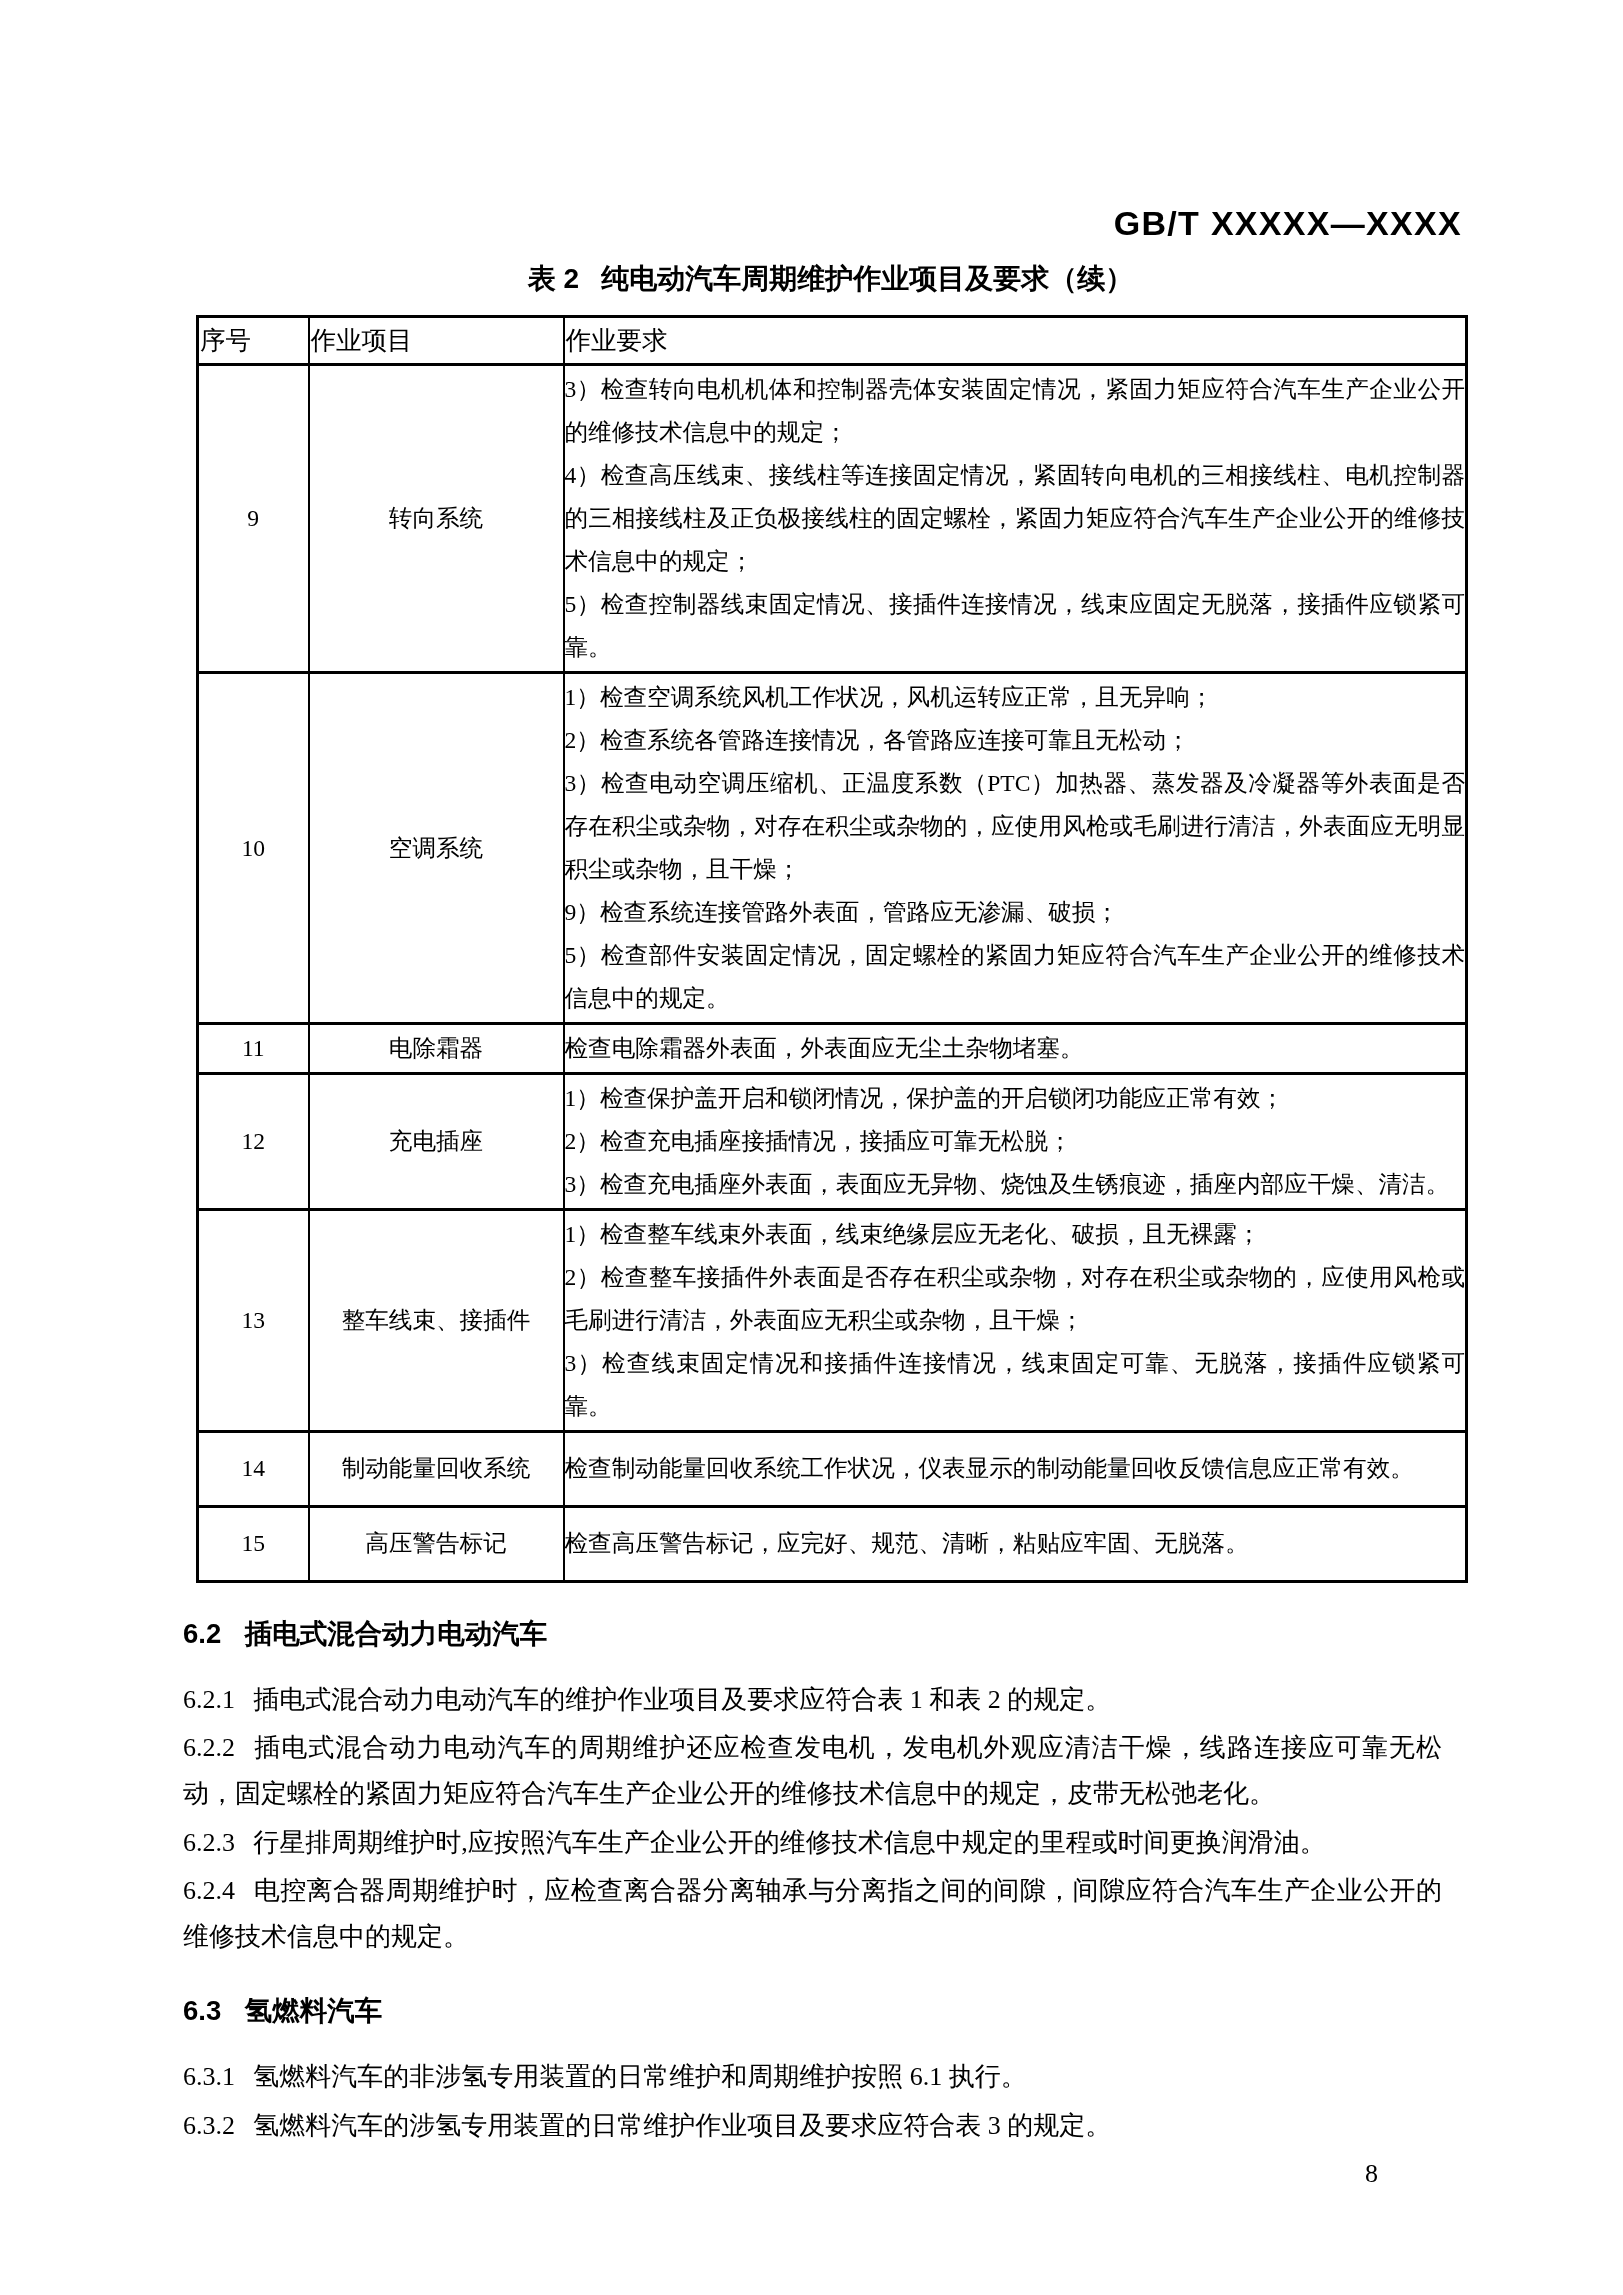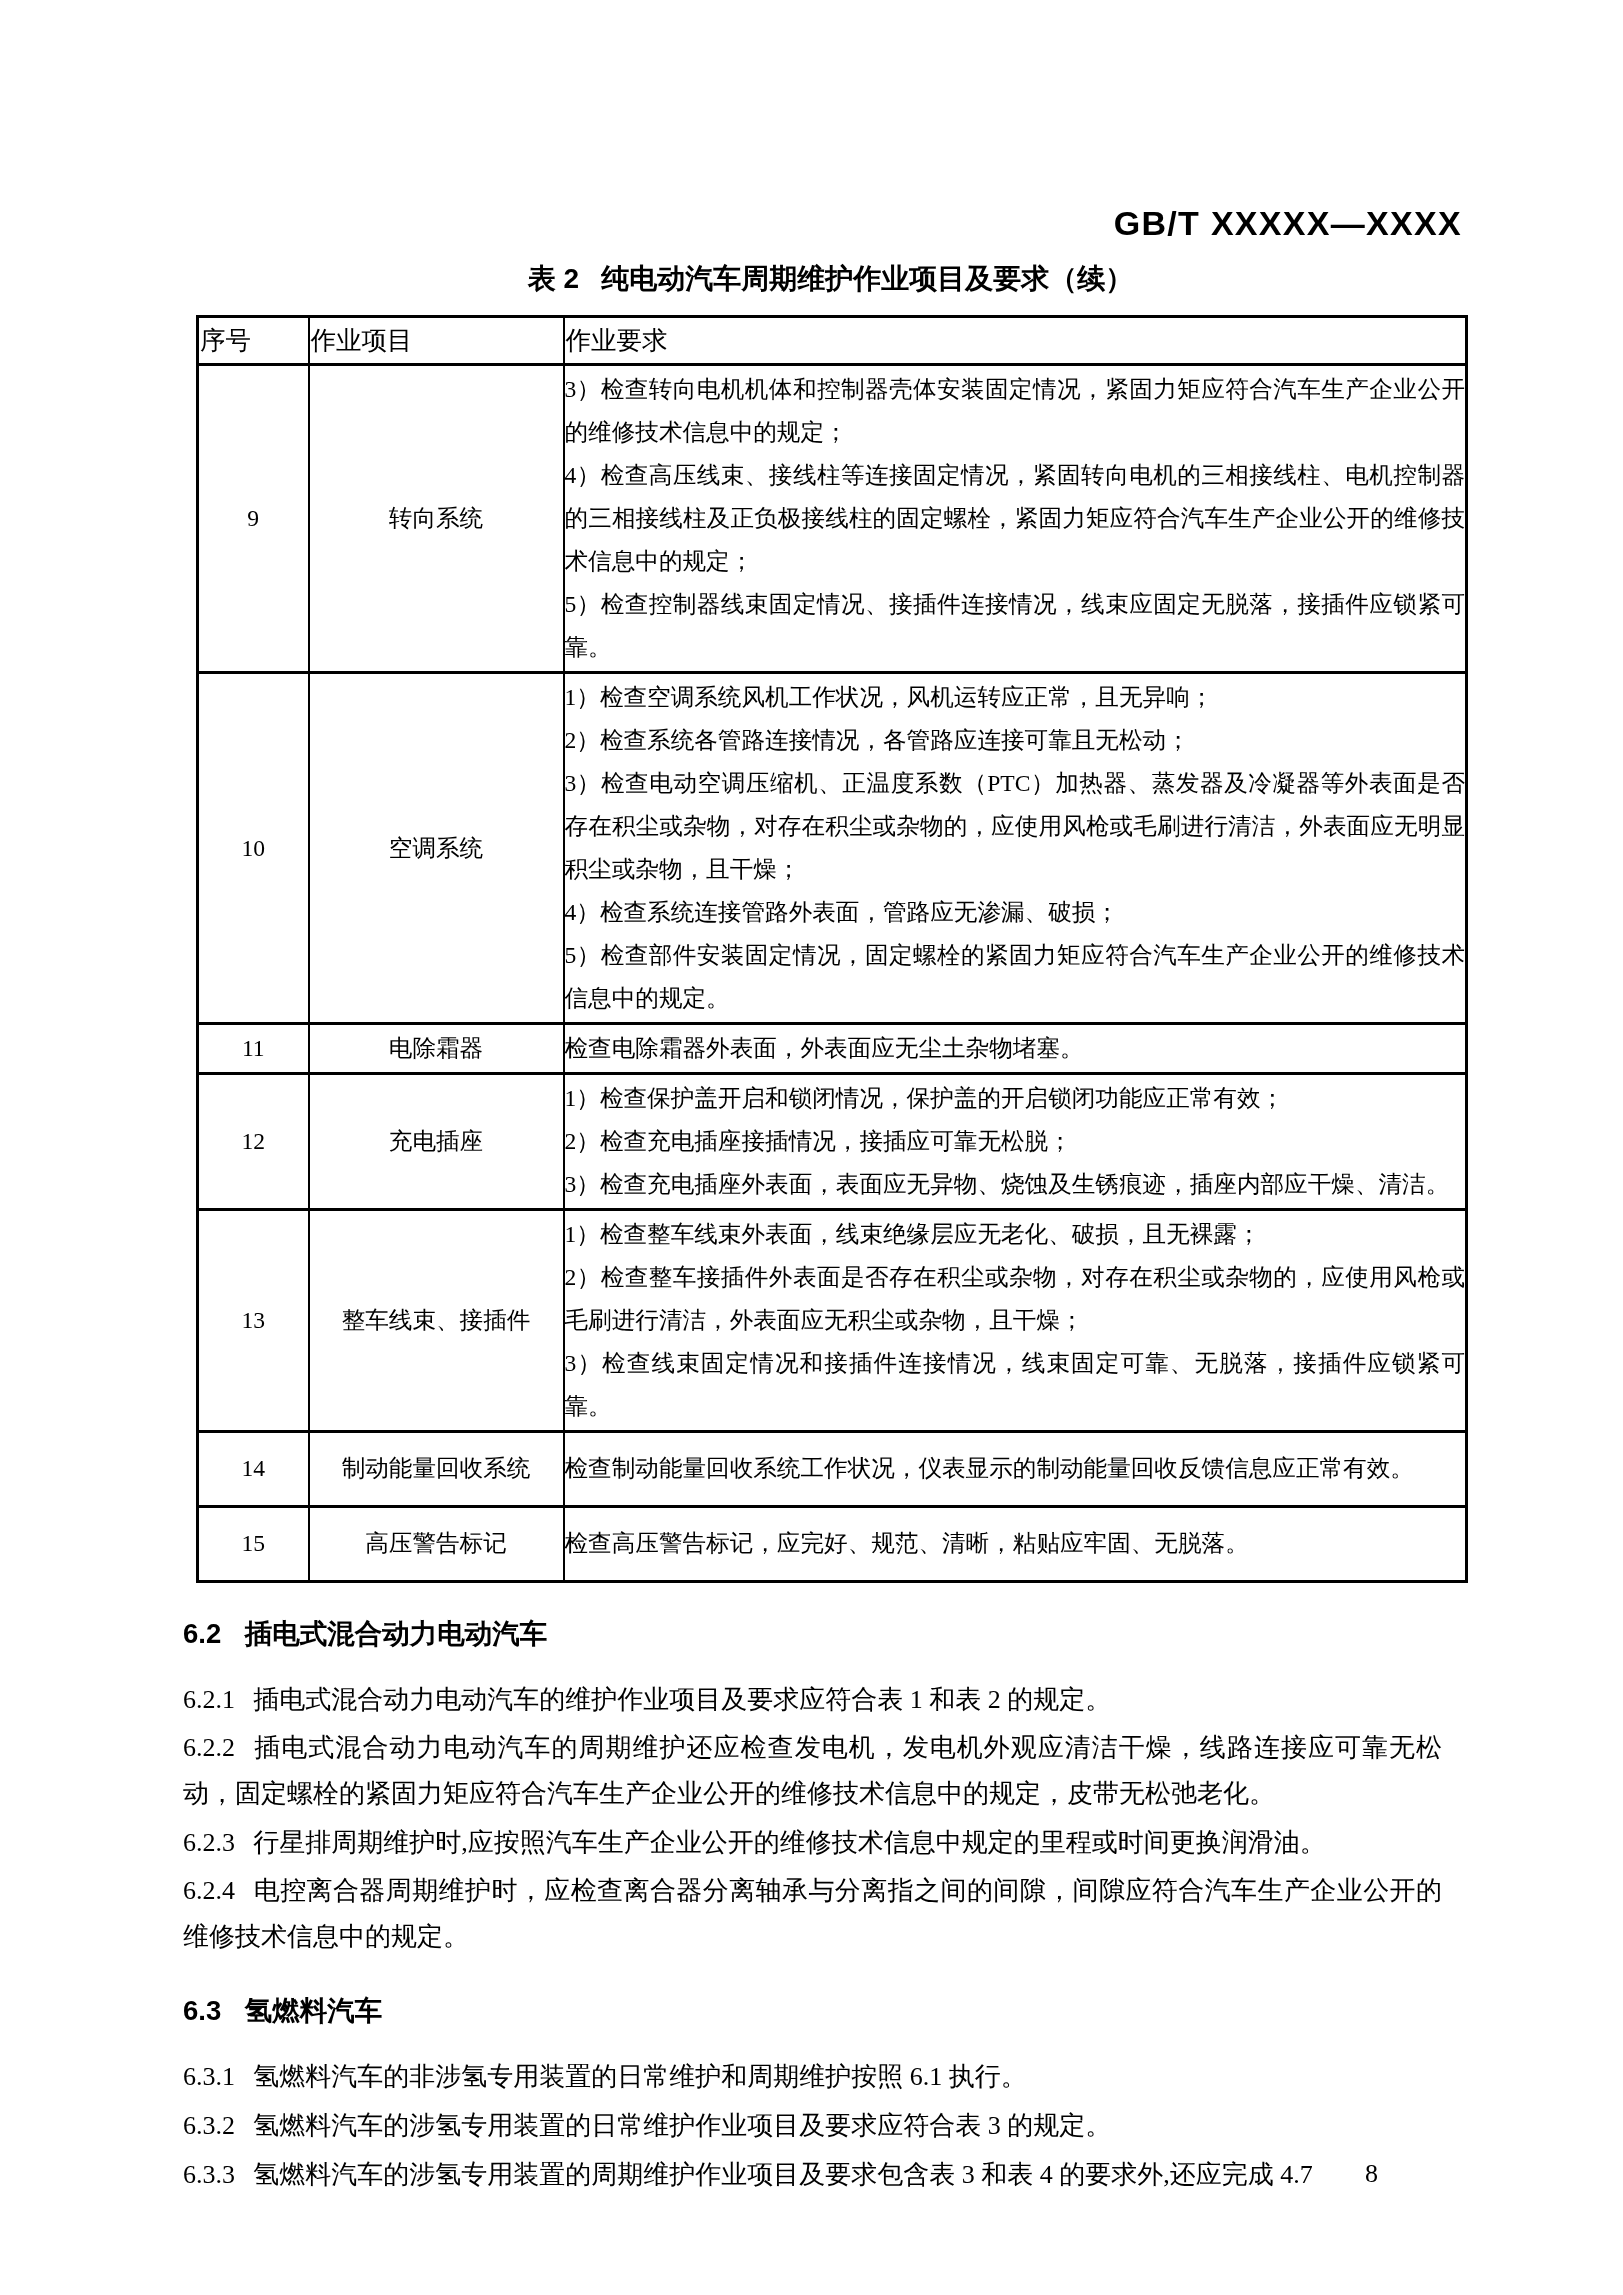--- a/index.html
+++ b/index.html
@@ -91,21 +91,21 @@
         <div class="req-line">5）检查控制器线束固定情况、接插件连接情况，线束应固定无脱落，接插件应锁紧可靠。</div>
       </td>
     </tr>
     <tr>
       <td class="c-no">10</td>
       <td class="c-item">空调系统</td>
       <td class="c-req">
         <div class="req-line">1）检查空调系统风机工作状况，风机运转应正常，且无异响；</div>
         <div class="req-line">2）检查系统各管路连接情况，各管路应连接可靠且无松动；</div>
         <div class="req-line">3）检查电动空调压缩机、正温度系数（PTC）加热器、蒸发器及冷凝器等外表面是否存在积尘或杂物，对存在积尘或杂物的，应使用风枪或毛刷进行清洁，外表面应无明显积尘或杂物，且干燥；</div>
-        <div class="req-line">4）检查系统连接管路外表面，管路应无渗漏、破损；</div>
+        <div class="req-line">9）检查系统连接管路外表面，管路应无渗漏、破损；</div>
         <div class="req-line">5）检查部件安装固定情况，固定螺栓的紧固力矩应符合汽车生产企业公开的维修技术信息中的规定。</div>
       </td>
     </tr>
     <tr>
       <td class="c-no">11</td>
       <td class="c-item">电除霜器</td>
       <td class="c-req">
         <div class="req-line">检查电除霜器外表面，外表面应无尘土杂物堵塞。</div>
       </td>
     </tr>
@@ -150,18 +150,17 @@
 
   <p class="clause"><span class="cnum">6.2.1</span><span>插电式混合动力电动汽车的维护作业项目及要求应符合表 1 和表 2 的规定。</span></p>
   <p class="clause"><span class="cnum">6.2.2</span><span>插电式混合动力电动汽车的周期维护还应检查发电机，发电机外观应清洁干燥，线路连接应可靠无松动，固定螺栓的紧固力矩应符合汽车生产企业公开的维修技术信息中的规定，皮带无松弛老化。</span></p>
   <p class="clause"><span class="cnum">6.2.3</span><span>行星排周期维护时,应按照汽车生产企业公开的维修技术信息中规定的里程或时间更换润滑油。</span></p>
   <p class="clause"><span class="cnum">6.2.4</span><span>电控离合器周期维护时，应检查离合器分离轴承与分离指之间的间隙，间隙应符合汽车生产企业公开的维修技术信息中的规定。</span></p>
 
   <h2 class="sec"><span class="sec-num">6.3</span><span>氢燃料汽车</span></h2>
 
   <p class="clause"><span class="cnum">6.3.1</span><span>氢燃料汽车的非涉氢专用装置的日常维护和周期维护按照 6.1 执行。</span></p>
   <p class="clause"><span class="cnum">6.3.2</span><span>氢燃料汽车的涉氢专用装置的日常维护作业项目及要求应符合表 3 的规定。</span></p>
-  <p class="clause"><span class="cnum">6.3.3</span><span>氢燃料汽车的涉氢专用装置的周期维护作业项目及要求包含表 3 和表 4 的要求外,还应完成 4.7</span></p>
 
 </div>
 
 <div class="page-number">8</div>
 
 
 </body></html>

